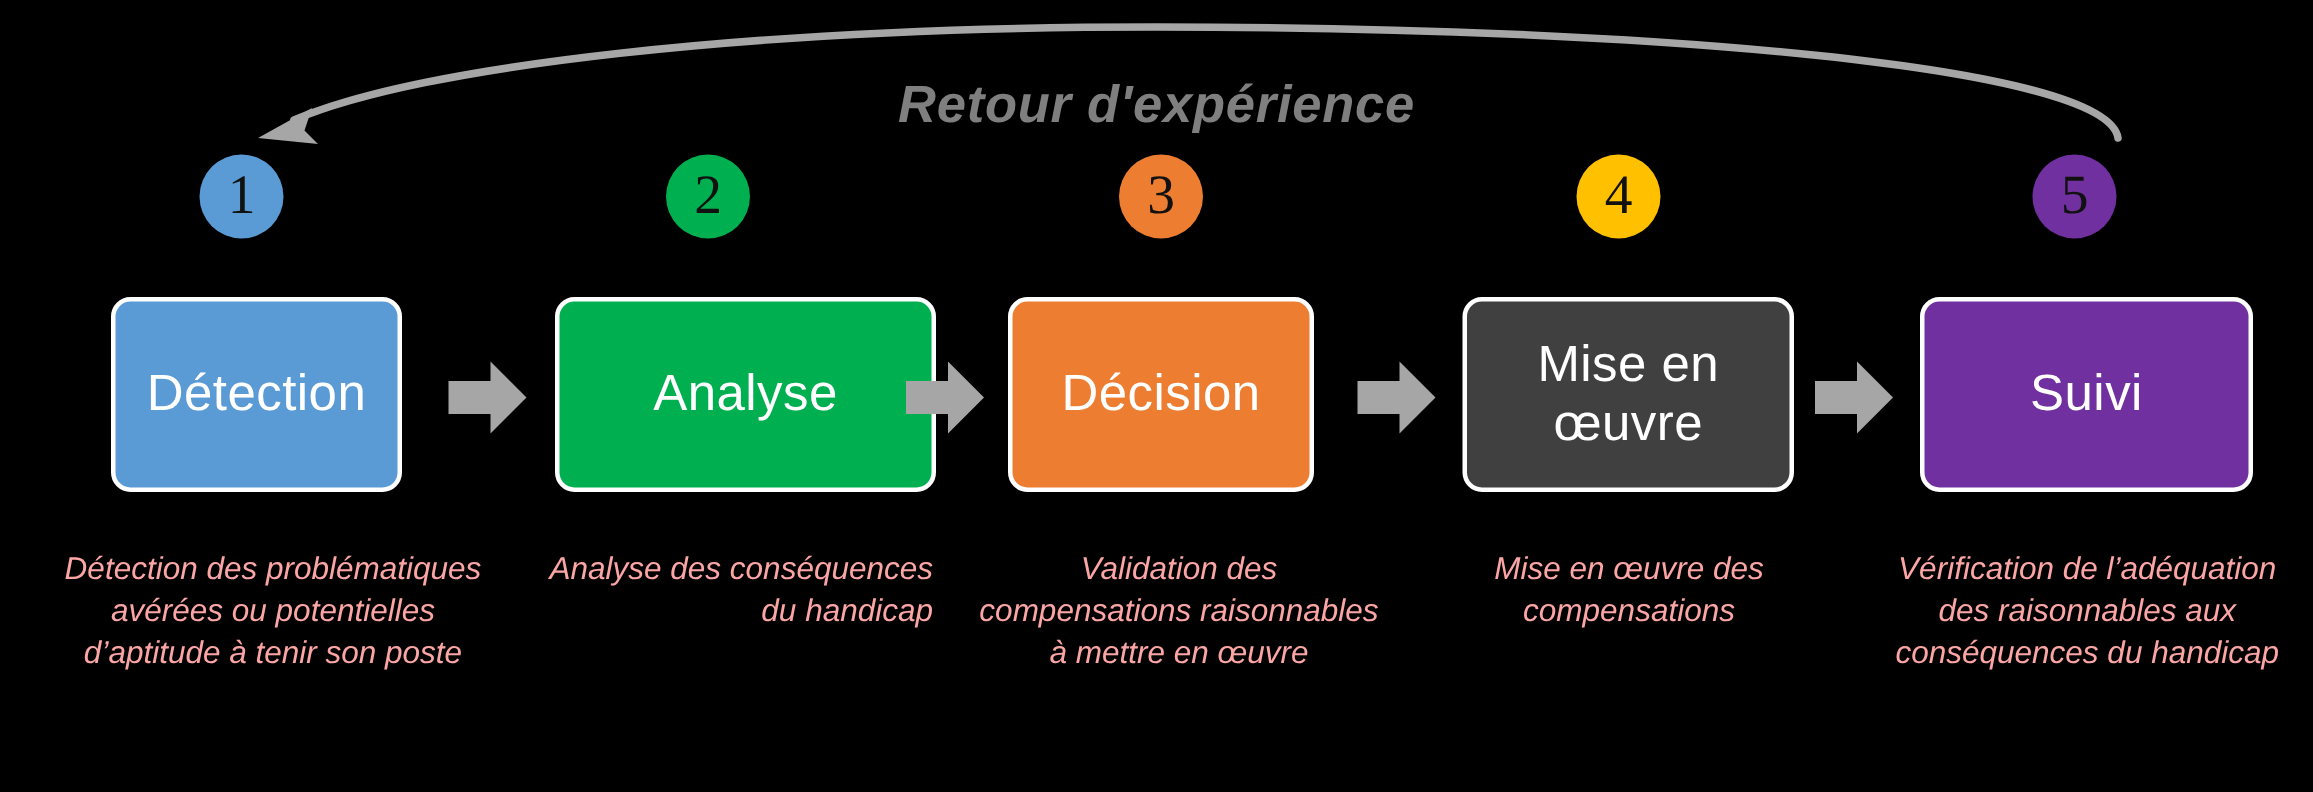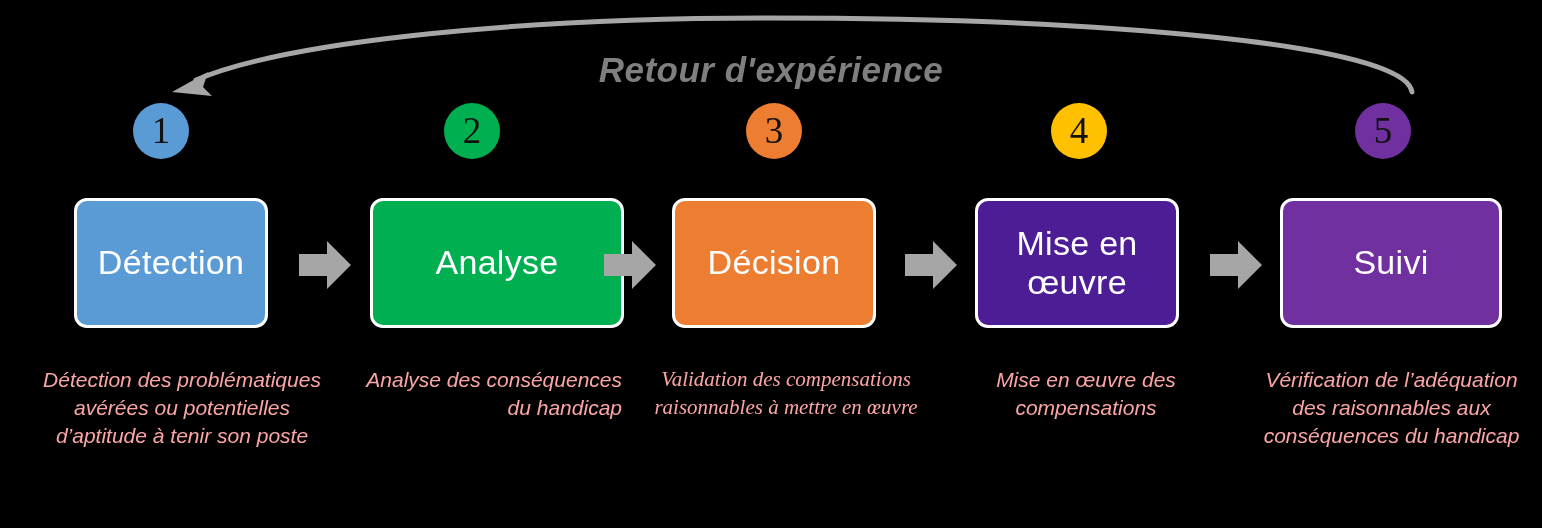--- a/index.html
+++ b/index.html
@@ -128,32 +128,32 @@
 
   <div class="connector" style="left:602px;">
     <svg width="56" height="56" viewBox="0 0 56 56" xmlns="http://www.w3.org/2000/svg">
       <polygon points="2,17 30,17 30,4 54,28 30,52 30,39 2,39" fill="#a6a6a6"></polygon>
     </svg>
   </div>
 
   <div class="step" style="left:665px;">
     <div class="step-badge" style="left:81px; background:#ed7d31;">3</div>
     <div class="step-box" style="left:7px; width:204px; background:#ed7d31;">Décision</div>
-    <div class="step-caption" style="left:-18px; width:278px;font-family:Liberation Serif, serif;">Validation des compensations raisonnables à mettre en œuvre</div>
+    <div class="step-caption" style="left:-18px; width:278px;">Validation des compensations raisonnables à mettre en œuvre</div>
   </div>
 
   <div class="connector" style="left:903px;">
     <svg width="56" height="56" viewBox="0 0 56 56" xmlns="http://www.w3.org/2000/svg">
       <polygon points="2,17 30,17 30,4 54,28 30,52 30,39 2,39" fill="#a6a6a6"></polygon>
     </svg>
   </div>
 
   <div class="step" style="left:967px;">
     <div class="step-badge" style="left:84px; background:#ffc000;">4</div>
-    <div class="step-box" style="left:8px; width:204px; background:#4c1d95;">Mise en œuvre</div>
+    <div class="step-box" style="left:8px; width:221px; background:#404040;">Mise en œuvre</div>
     <div class="step-caption" style="left:-10px; width:258px;">Mise en œuvre des compensations</div>
   </div>
 
   <div class="connector" style="left:1208px;">
     <svg width="56" height="56" viewBox="0 0 56 56" xmlns="http://www.w3.org/2000/svg">
       <polygon points="2,17 30,17 30,4 54,28 30,52 30,39 2,39" fill="#a6a6a6"></polygon>
     </svg>
   </div>
 
   <div class="step" style="left:1272px;">

